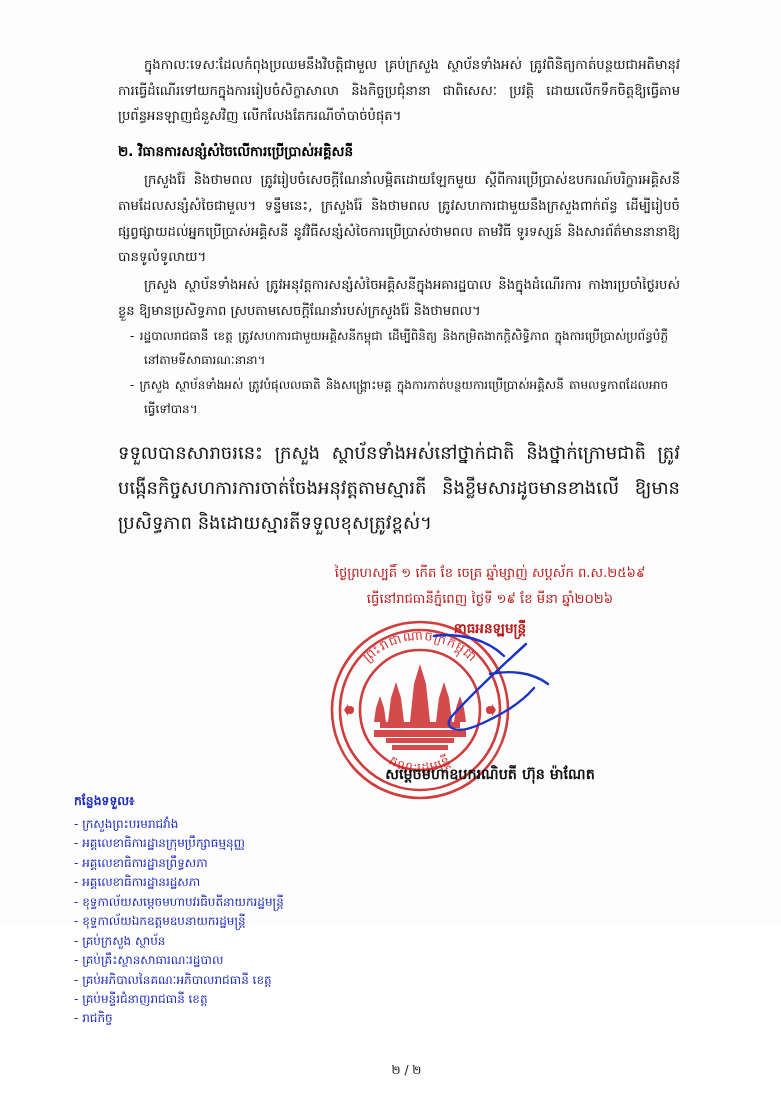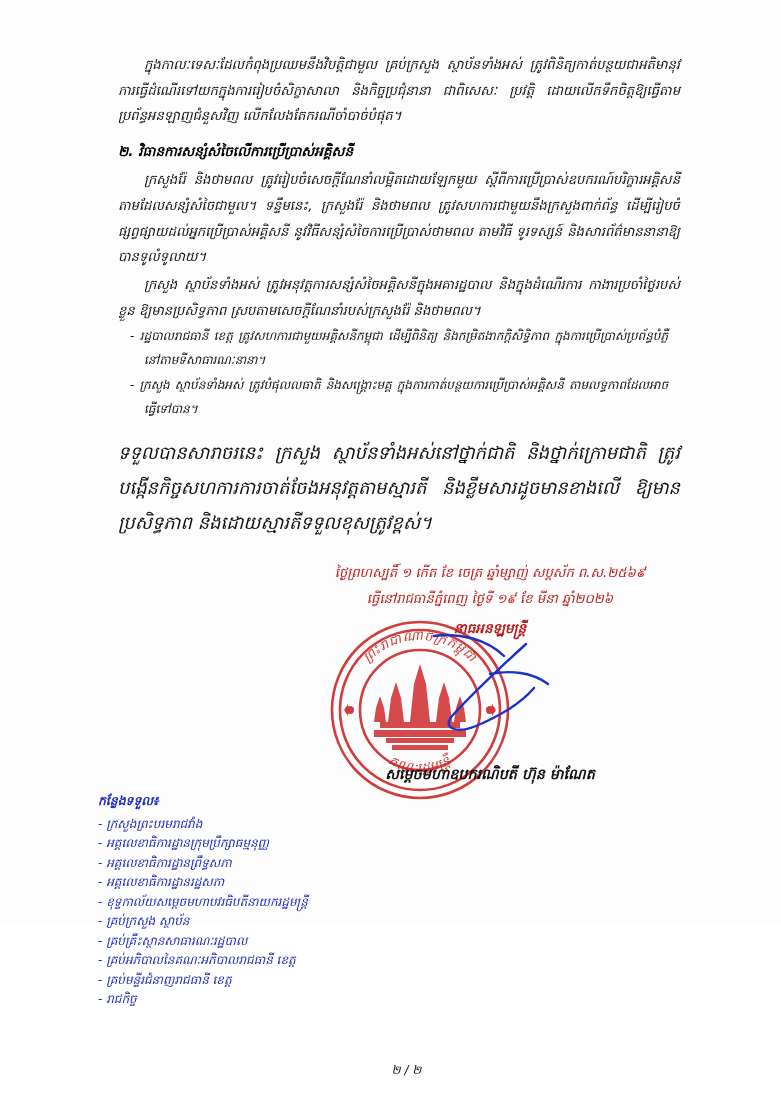--- a/index.html
+++ b/index.html
@@ -13,21 +13,20 @@
     position: relative;
     font-family: "DejaVu Sans", "Liberation Sans", sans-serif;
     color: #111111;
     overflow: hidden;
   }
   .page {
     position: relative;
     width: 781px;
     height: 926px;
     background: #fdfdfd;
-    font-style: italic;
   }
 
   
   .body-col {
     position: absolute;
     left: 118px;
     top: 52px;
     width: 562px;
   }
   .para {
@@ -111,21 +110,20 @@
     font-weight: bold;
     color: #111;
   }
 
   
   .dist {
     position: absolute;
     left: 74px;
     top: 793px;
     width: 420px;
-    margin-left: 24px;
   }
   .dist-title {
     font-size: 12.4px;
     font-weight: bold;
     color: #1c2bbd;
     margin-bottom: 4px;
   }
   .dist-item {
     font-size: 12px;
     color: #1c2bbd;
@@ -227,20 +225,21 @@
 
   <div class="signer-name">សម្តេចមហាឧបករណិបតី ហ៊ុន ម៉ាណែត</div>
 
   <div class="dist">
     <div class="dist-title">កន្លែងទទួល៖</div>
     <div class="dist-item">- ក្រសួងព្រះបរមរាជវាំង</div>
     <div class="dist-item">- អគ្គលេខាធិការដ្ឋានក្រុមប្រឹក្សាធម្មនុញ្ញ</div>
     <div class="dist-item">- អគ្គលេខាធិការដ្ឋានព្រឹទ្ធសភា</div>
     <div class="dist-item">- អគ្គលេខាធិការដ្ឋានរដ្ឋសភា</div>
     <div class="dist-item">- ខុទ្ទកាល័យសម្តេចមហាបវរធិបតីនាយករដ្ឋមន្ត្រី</div>
+    <div class="dist-item">- ខុទ្ទកាល័យឯកឧត្តមឧបនាយករដ្ឋមន្ត្រី</div>
     <div class="dist-item">- គ្រប់ក្រសួង ស្ថាប័ន</div>
     <div class="dist-item">- គ្រប់គ្រឹះស្ថានសាធារណៈរដ្ឋបាល</div>
     <div class="dist-item">- គ្រប់អភិបាលនៃគណៈអភិបាលរាជធានី ខេត្ត</div>
     <div class="dist-item">- គ្រប់មន្ទីរជំនាញរាជធានី ខេត្ត</div>
     <div class="dist-item">- រាជកិច្ច</div>
   </div>
 
   <div class="page-num">២ / ២</div>
 
 </div>

